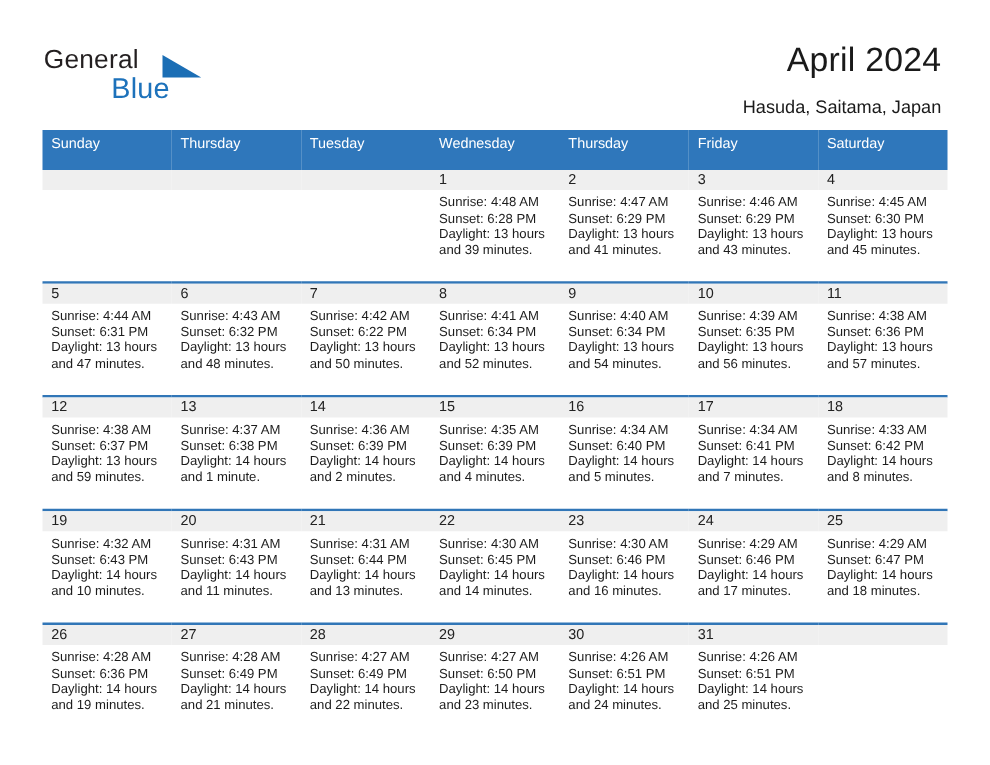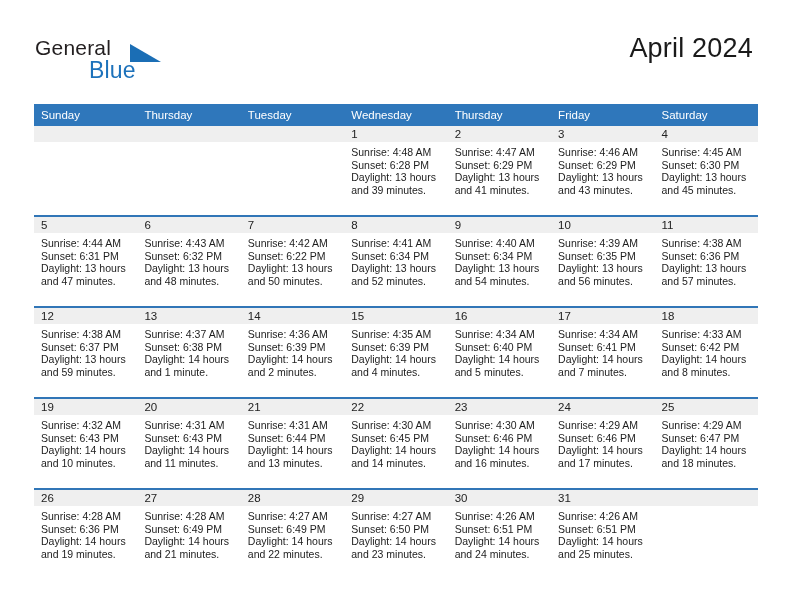--- a/index.html
+++ b/index.html
@@ -96,21 +96,21 @@
     width: 724px;
     border-collapse: collapse;
     table-layout: fixed;
   }
   table.cal th {
     background: #2f77bb;
     color: #ffffff;
     font-size: 11.5px;
     font-weight: normal;
     text-align: left;
-    padding: 5px 0 5px 7px;
+    padding: 5px 0 15px 7px;
     height: 11px;
     border: none;
   }
   table.cal td {
     vertical-align: top;
     padding: 0;
     border: none;
     width: 103.4px;
     height: 89px;
   }
@@ -158,20 +158,21 @@
 
   <div class="top">
 
     <div class="logo">
       <span class="logo-general">General</span>
       <span class="logo-tri"></span>
       <span class="logo-blue">Blue</span>
     </div>
 
     <div class="title">April 2024</div>
+    <div class="subtitle">Hasuda, Saitama, Japan</div>
   </div>
 
   <div class="calendar">
     <table class="cal">
       <thead>
         <tr>
           <th>Sunday</th>
           <th>Thursday</th>
           <th>Tuesday</th>
           <th>Wednesday</th>

